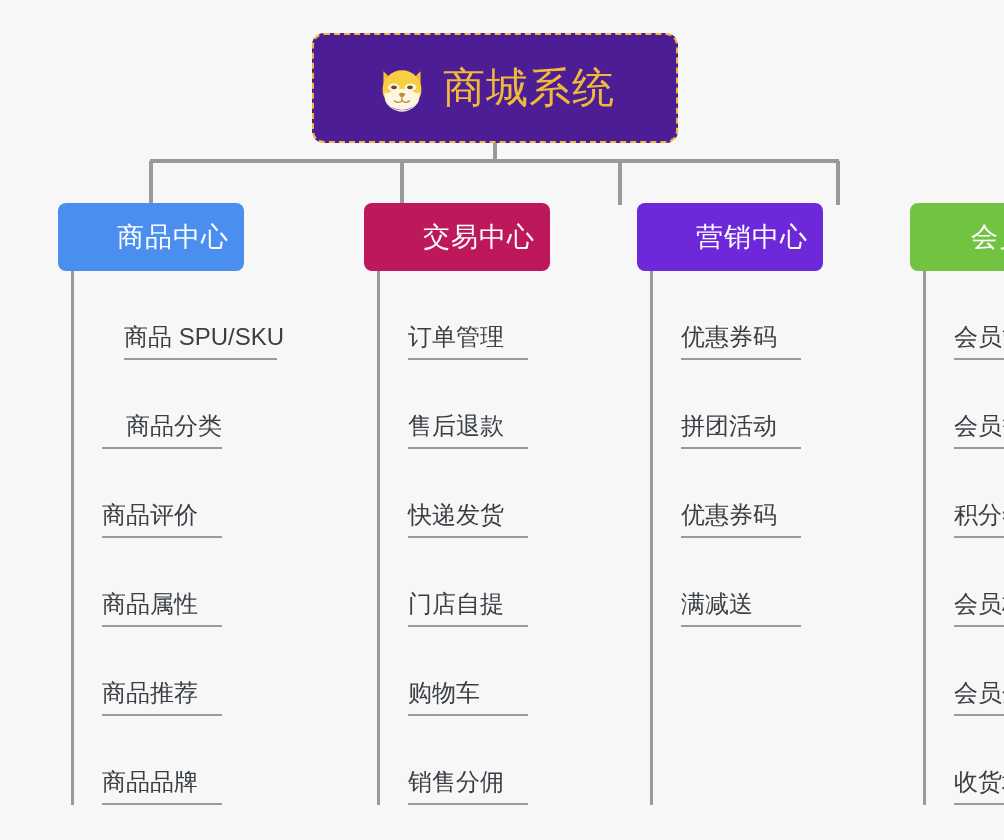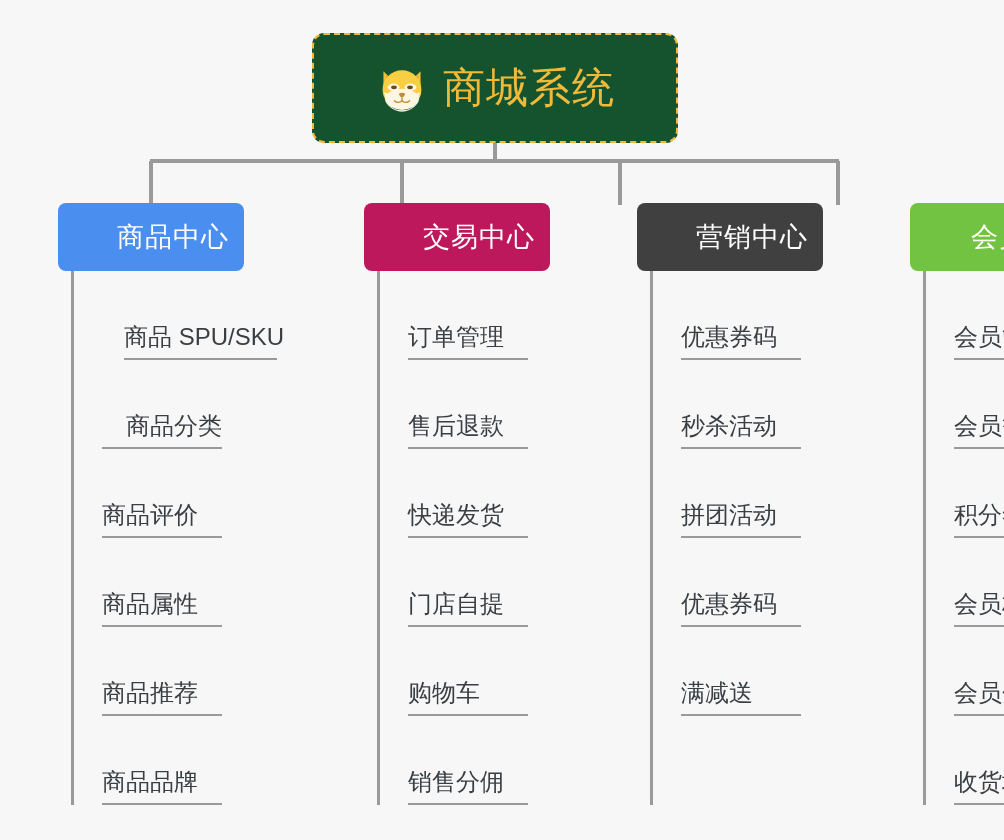--- a/index.html
+++ b/index.html
@@ -23,21 +23,21 @@
     height: 840px;
   }
 
   
   .root-node {
     position: absolute;
     left: 312px;
     top: 33px;
     width: 366px;
     height: 110px;
-    background: #14532d;
+    background: #4c1d95;
     border: 2px dashed #f0b93a;
     border-radius: 12px;
     display: flex;
     align-items: center;
     justify-content: center;
     gap: 14px;
   }
   .root-emoji {
     width: 54px;
     height: 54px;
@@ -220,30 +220,27 @@
         <li class="leaf-item">
           <span class="leaf-label" style="color: rgb(58, 63, 68); border-bottom-color: rgb(154, 154, 154);">购物车</span>
         </li>
         <li class="leaf-item">
           <span class="leaf-label" style="color: rgb(58, 63, 68); border-bottom-color: rgb(154, 154, 154);">销售分佣</span>
         </li>
       </ul>
     </div>
 
     <div class="column col-2">
-      <div class="col-header w-narrow" style="background: #404040;">
+      <div class="col-header w-narrow" style="background: #6d28d9;">
         <span>营销中心</span>
       </div>
       <div class="spine" style="height: 534px; background: rgb(154, 154, 154);"></div>
       <ul class="leaf-list">
         <li class="leaf-item">
           <span class="leaf-label" style="color: rgb(58, 63, 68); border-bottom-color: rgb(154, 154, 154);">优惠券码</span>
-        </li>
-        <li class="leaf-item">
-          <span class="leaf-label" style="color: rgb(58, 63, 68); border-bottom-color: rgb(154, 154, 154);">秒杀活动</span>
         </li>
         <li class="leaf-item">
           <span class="leaf-label" style="color: rgb(58, 63, 68); border-bottom-color: rgb(154, 154, 154);">拼团活动</span>
         </li>
         <li class="leaf-item">
           <span class="leaf-label" style="color: rgb(58, 63, 68); border-bottom-color: rgb(154, 154, 154);">优惠券码</span>
         </li>
         <li class="leaf-item">
           <span class="leaf-label" style="color: rgb(58, 63, 68); border-bottom-color: rgb(154, 154, 154); margin-top: 43px;">满减送</span>
         </li>

